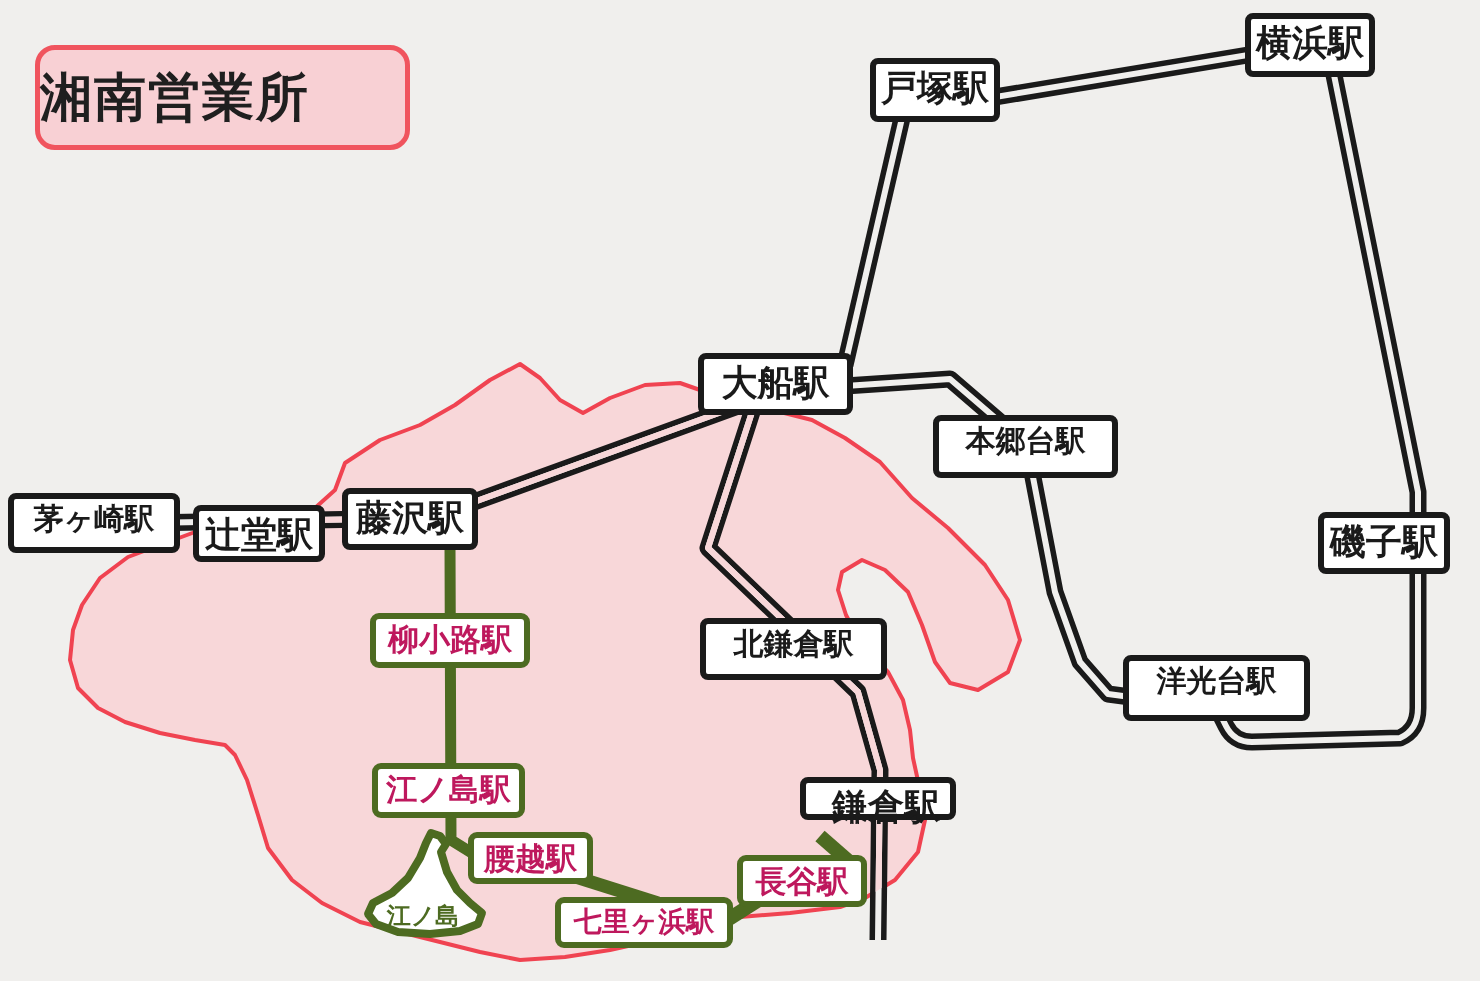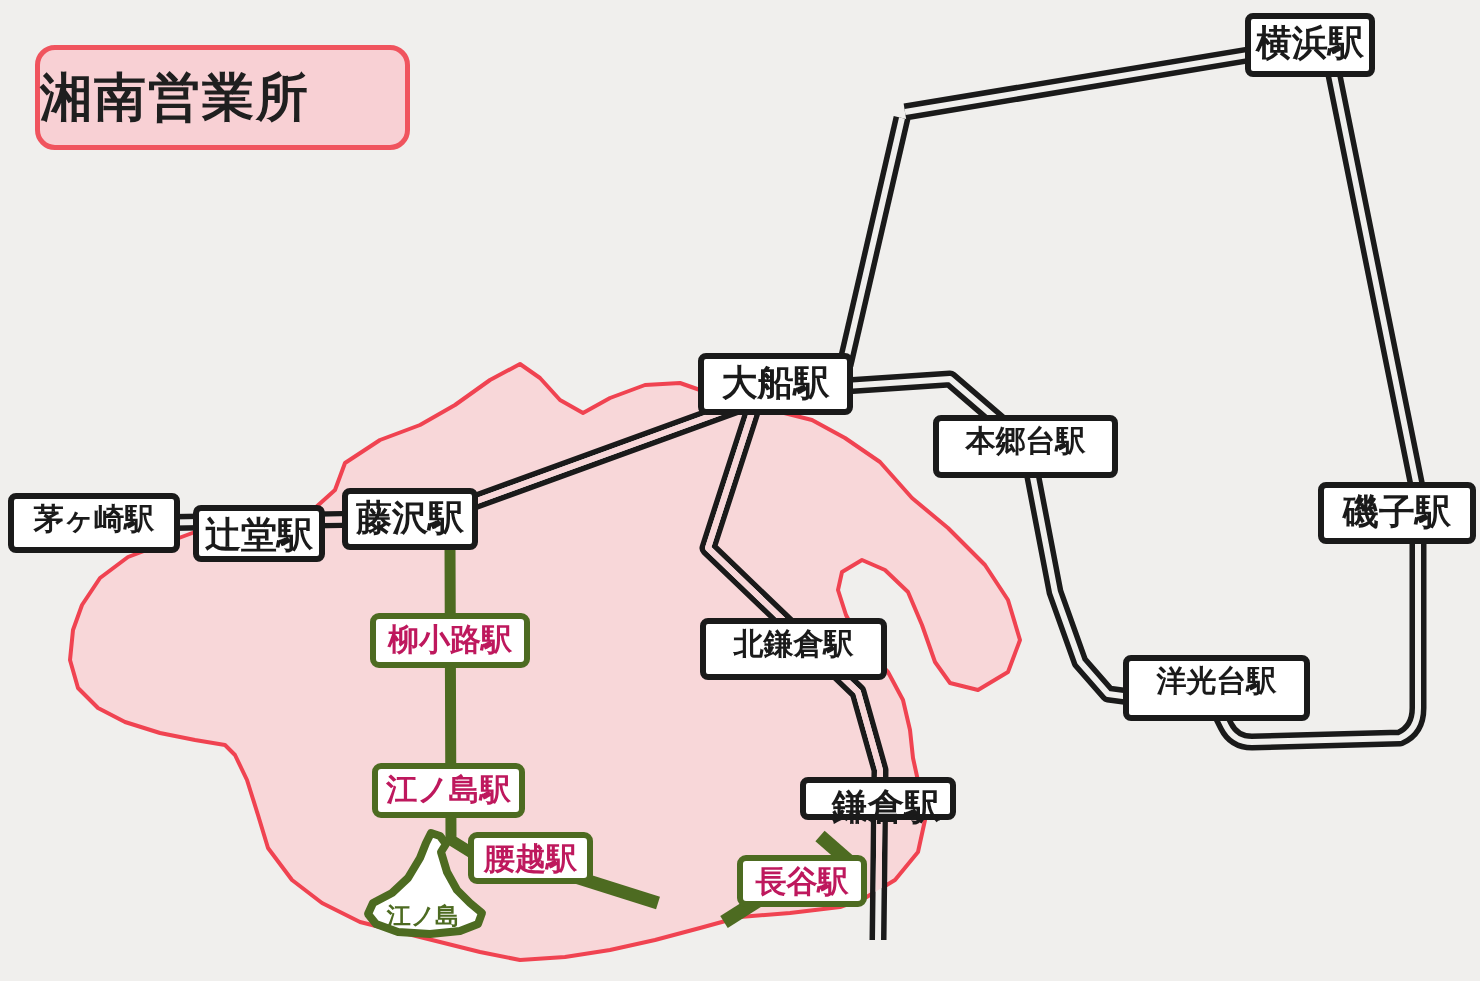--- a/index.html
+++ b/index.html
@@ -128,30 +128,33 @@
   </svg>
 
   <div id="title-box">
     <span>湘南営業所</span>
   </div>
 
   <div class="station st-black" style="left:1245px;top:13px;width:130px;height:64px;">
     <span>横浜駅</span>
     </div>
 
+  <div class="station st-black" style="left:870px;top:58px;width:130px;height:64px;">
+    <span>戸塚駅</span>
+    </div>
 
   <div class="station st-black" style="left:698px;top:353px;width:155px;height:62px;">
     <span>大船駅</span>
     </div>
 
   <div class="station st-black sz-sm" style="left:933px;top:415px;width:185px;height:63px;">
     <span>本郷台駅</span>
     </div>
 
-  <div class="station st-black" style="left:1318px;top:482px;width:158px;height:62px;">
+  <div class="station st-black" style="left:1318px;top:512px;width:132px;height:62px;">
     <span>磯子駅</span>
     </div>
 
   <div class="station st-black sz-sm" style="left:1123px;top:655px;width:187px;height:66px;">
     <span>洋光台駅</span>
     </div>
 
   <div class="station st-black sz-sm" style="left:8px;top:493px;width:172px;height:60px;">
     <span>茅ヶ崎駅</span>
     </div>
@@ -177,20 +180,23 @@
     </div>
 
   <div class="station st-green" style="left:372px;top:763px;width:153px;height:55px;">
     <span>江ノ島駅</span>
     </div>
 
   <div class="station st-green" style="left:468px;top:832px;width:125px;height:52px;">
     <span>腰越駅</span>
     </div>
 
+  <div class="station st-green sz-xs" style="left:555px;top:897px;width:178px;height:51px;">
+    <span>七里ヶ浜駅</span>
+    </div>
 
   <div class="station st-green" style="left:737px;top:855px;width:130px;height:52px;">
     <span>長谷駅</span>
     </div>
 
   <div id="island-label">
     <span>江ノ島</span>
   </div>
 
 </div>

